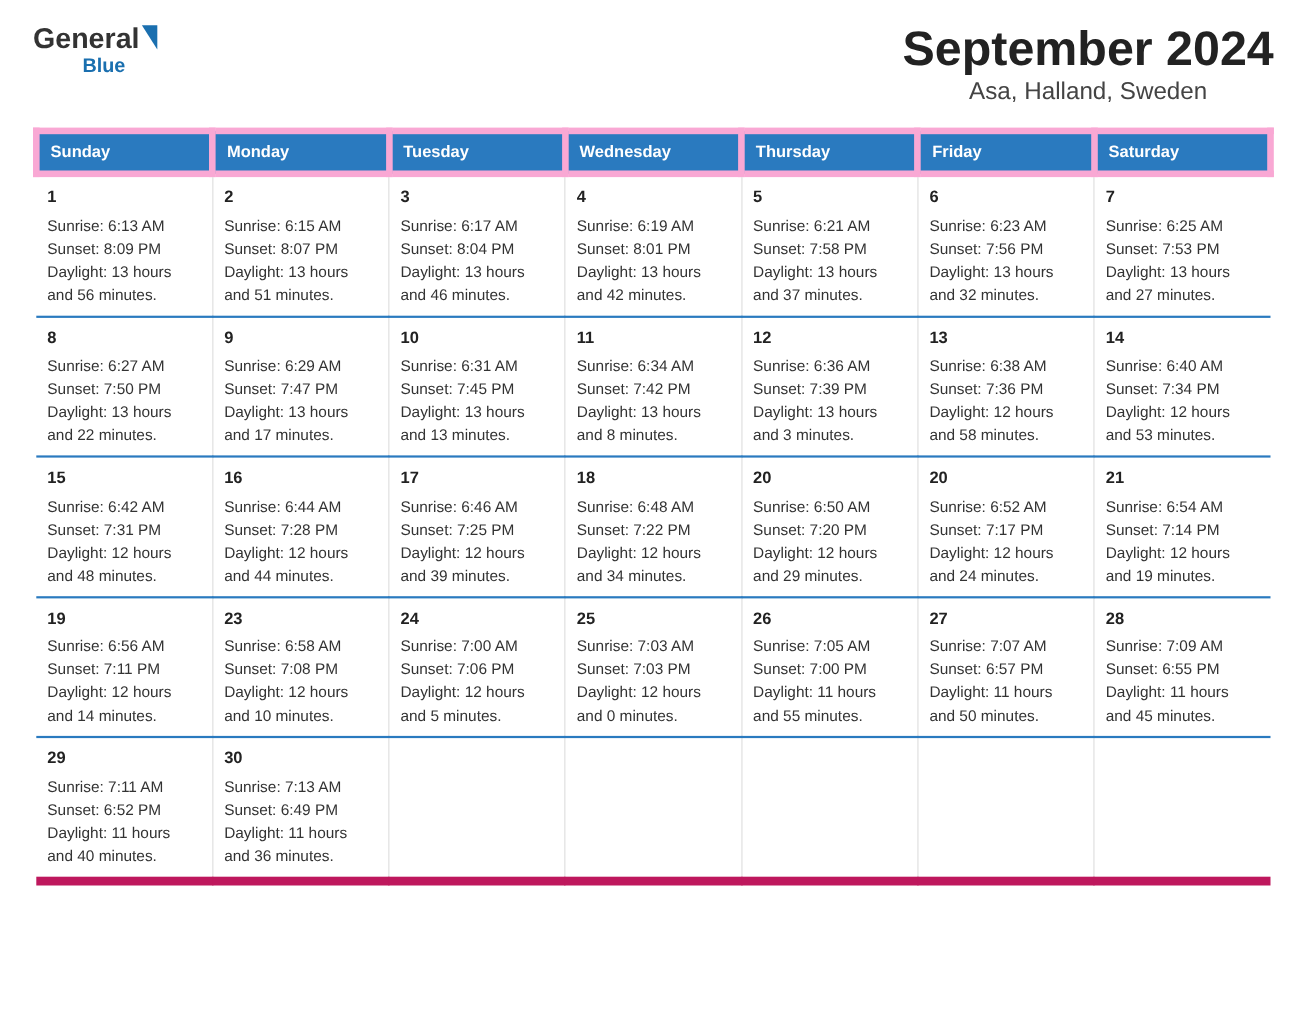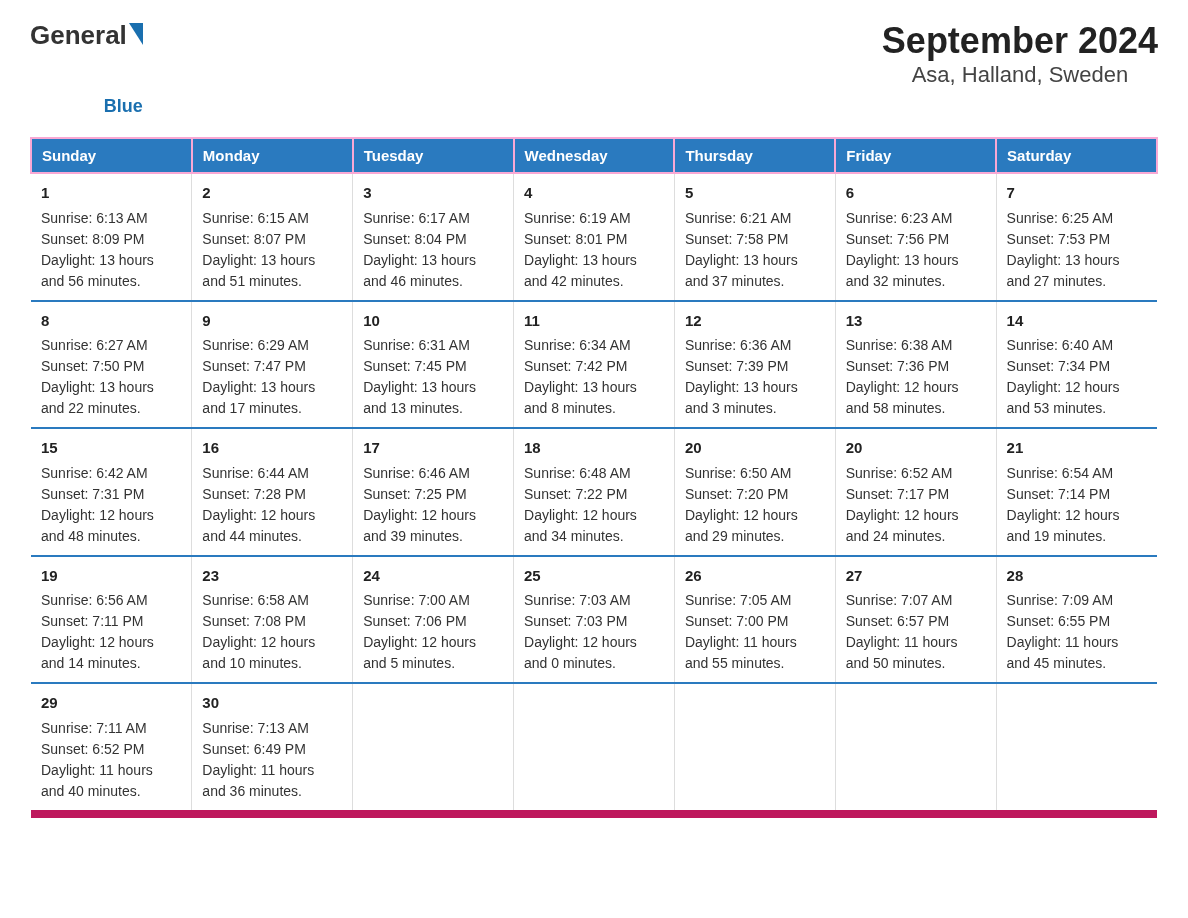--- a/index.html
+++ b/index.html
@@ -12,22 +12,21 @@
     }
     .header {
       display: flex;
       justify-content: space-between;
       align-items: flex-start;
       margin-bottom: 20px;
     }
     .logo {
       display: flex;
       flex-direction: column;
-      align-items: flex-end;
-      gap: 47px;
+      align-items: center;
     }
     .logo-text {
       display: flex;
       align-items: center;
       font-size: 26px;
       font-weight: bold;
       color: #333;
     }
     .logo-general { color: #333; }
     .logo-triangle {
@@ -44,21 +43,21 @@
       color: #1a6faf;
       font-size: 18px;
       font-weight: bold;
       margin-top: -2px;
       margin-left: 16px;
     }
     .title-block {
       text-align: right;
     }
     .title-block h1 {
-      font-size: 36px;
+      font-size: 44px;
       font-weight: bold;
       color: #222;
     }
     .title-block h2 {
       font-size: 22px;
       font-weight: normal;
       color: #444;
       text-align: center;
     }
     table {
@@ -66,21 +65,21 @@
       border-collapse: collapse;
       table-layout: fixed;
     }
     thead tr th {
       background-color: #2a7abf;
       color: #fff;
       font-size: 15px;
       font-weight: bold;
       padding: 8px 10px;
       text-align: left;
-      border: 2px solid #f9a8d4;
+      border: 6px solid #f9a8d4;
     }
     tbody tr {
       border-bottom: 2px solid #2a7abf;
     }
     tbody tr td {
       vertical-align: top;
       padding: 8px 10px;
       font-size: 13px;
       color: #222;
       border-right: 1px solid #ddd;

